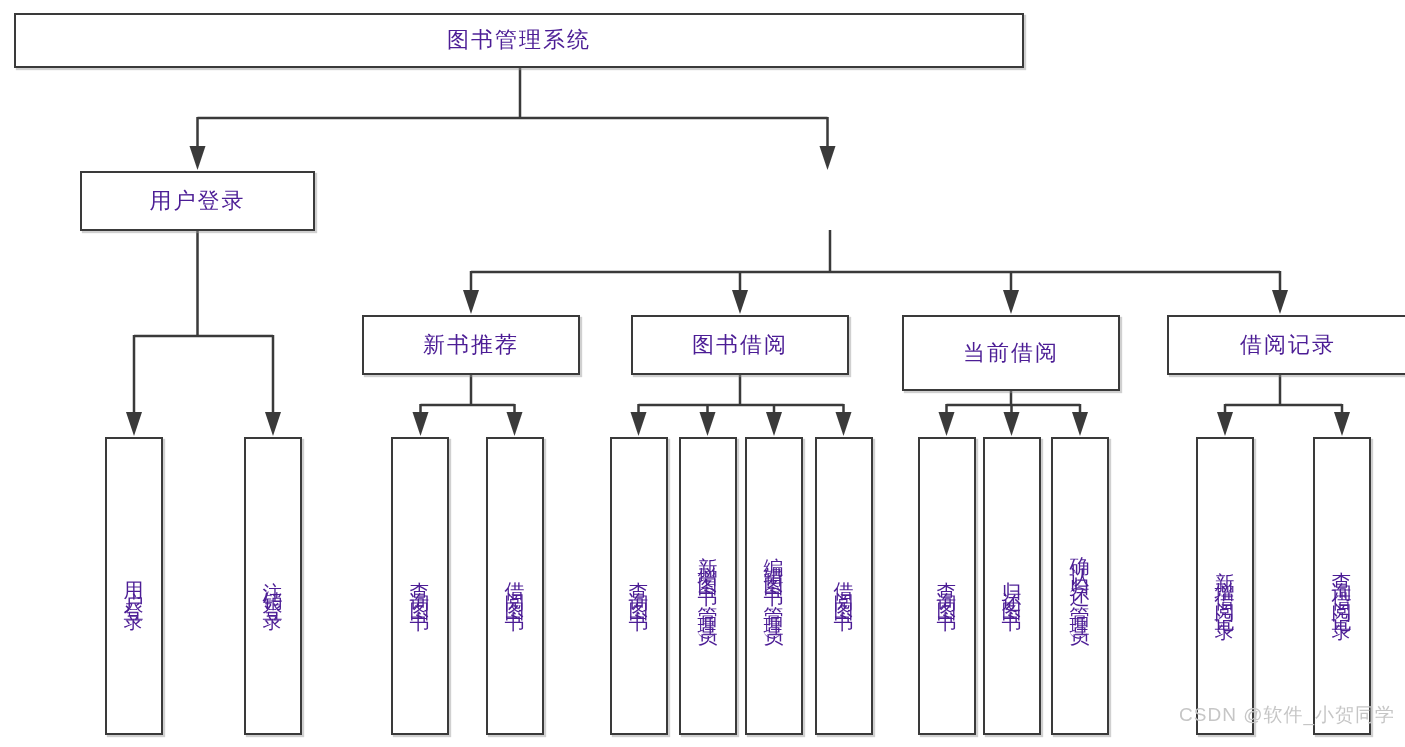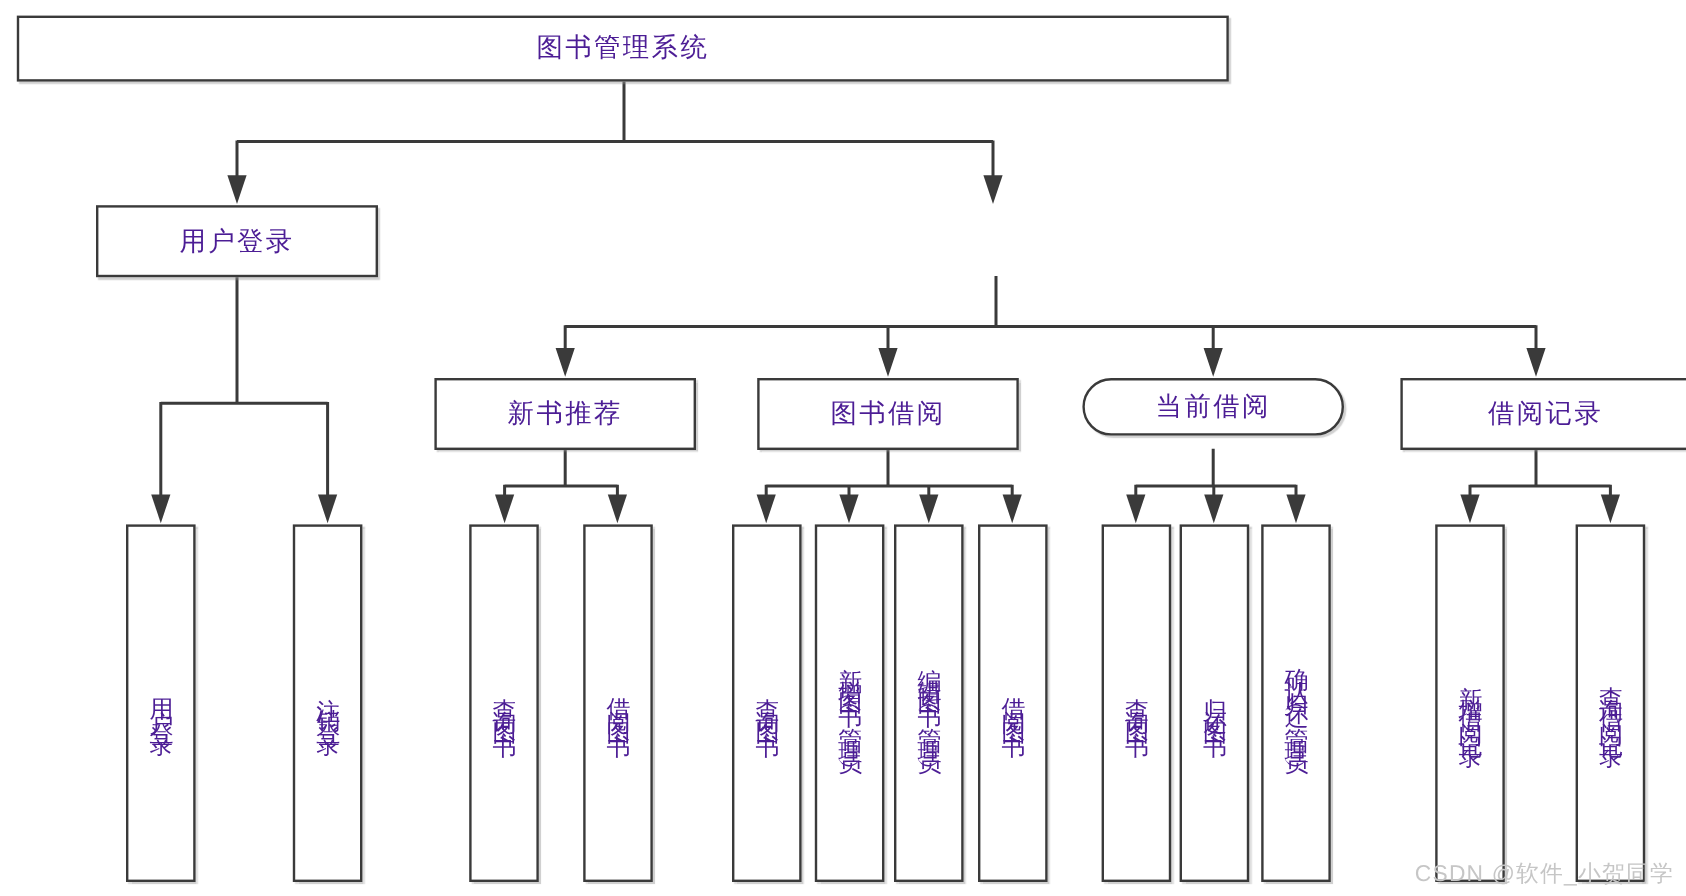--- a/index.html
+++ b/index.html
@@ -34,31 +34,31 @@
     font-size:20px;
     letter-spacing:10px;
     line-height:1;
   }
   
   .n-root      {left:14px;  top:13px;  width:1010px;height:55px;}
   .n-login     {left:80px;  top:171px; width:235px; height:60px;}
   .n-mgmt      {left:712px; top:171px; width:237px; height:60px;}
   .n-recommend {left:362px; top:315px; width:218px; height:60px;}
   .n-borrow    {left:631px; top:315px; width:218px; height:60px;}
-  .n-current   {left:902px; top:315px; width:218px; height:48px;border-radius:24px;}
+  .n-current   {left:902px; top:315px; width:218px; height:76px;}
   .n-records   {left:1167px;top:315px; width:242px; height:60px;}
   .leaf        {top:437px;  width:58px; height:298px;}
   .l-1a{left:105px;} .l-1b{left:244px;}
   .l-2a{left:391px;} .l-2b{left:486px;}
   .l-3a{left:610px;} .l-3b{left:679px;} .l-3c{left:745px;} .l-3d{left:815px;}
   .l-4a{left:918px;} .l-4b{left:983px;} .l-4c{left:1051px;}
   .l-5a{left:1196px;}.l-5b{left:1313px;}
   .watermark{
     position:absolute;
-    right:10px;bottom:6px;
+    right:10px;bottom:19px;
     color:#c6c6c6;
     font-size:19px;
     letter-spacing:1px;
     z-index:2;
     pointer-events:none;
   }
 </style>
 </head>
 <body>
 

